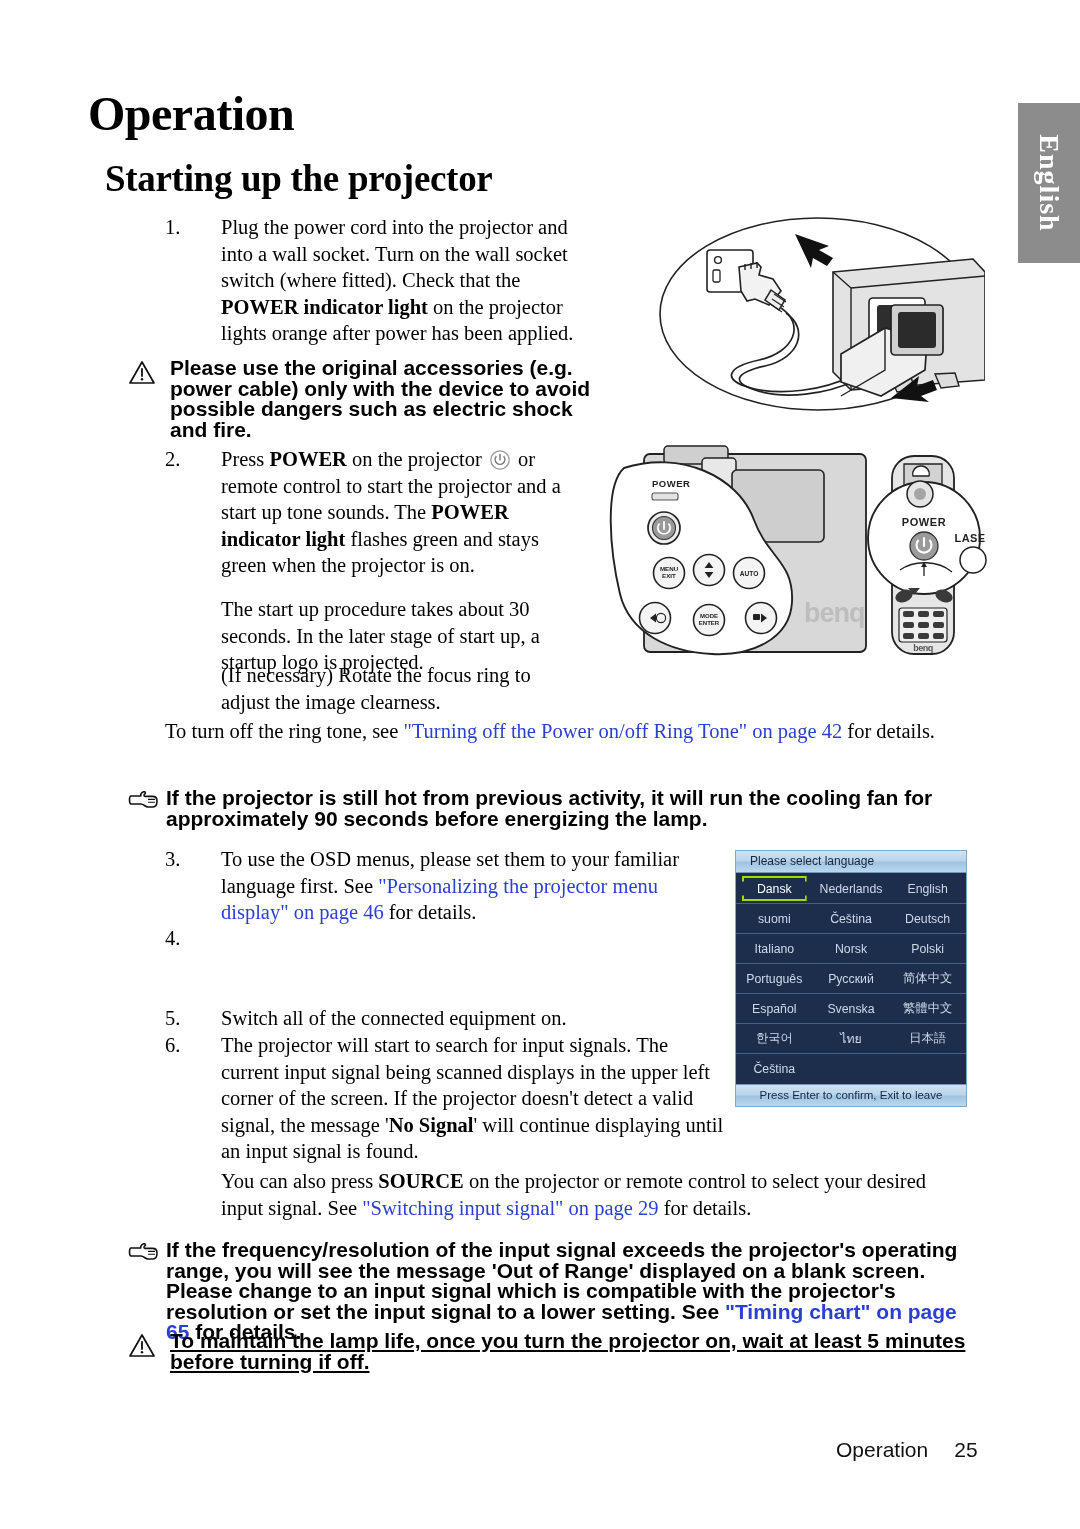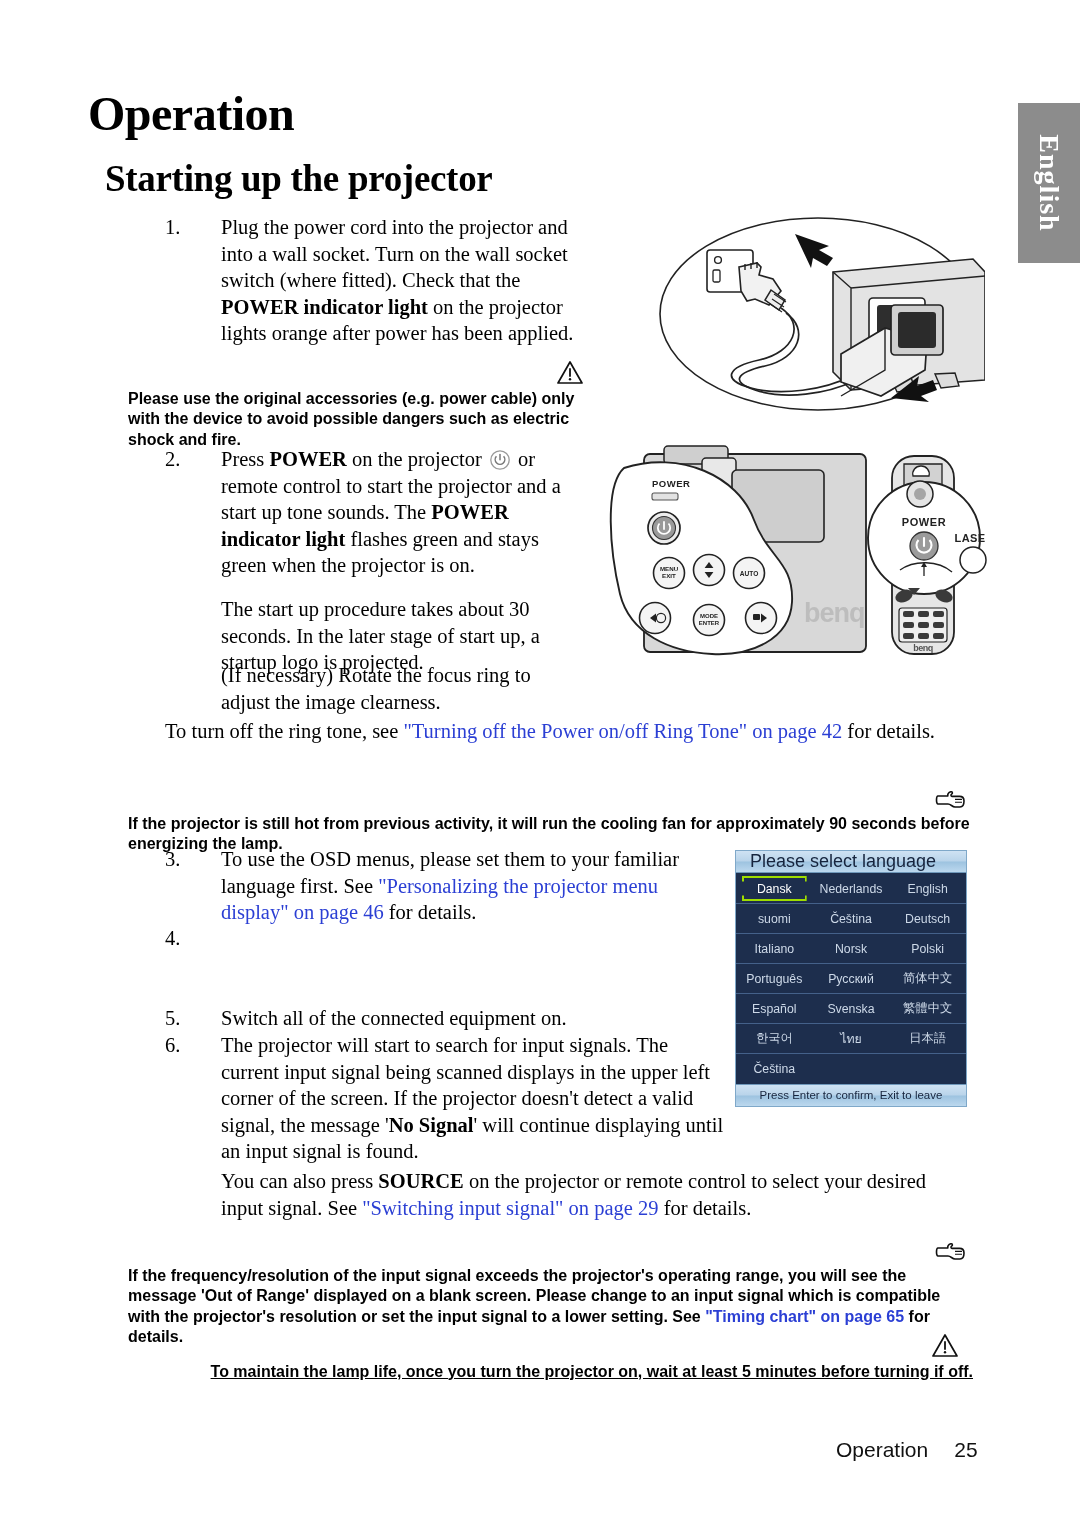--- a/index.html
+++ b/index.html
@@ -42,23 +42,23 @@
   .lnk{color:#2b3fd4;}
 
   .numitem{position:absolute;display:flex;}
   .num{width:56px;flex:none;text-align:left;}
   .txt{display:block;}
 
   .para{position:absolute;}
 
   
   .note{
-    position:absolute;display:flex;align-items:flex-end;
+    position:absolute;display:flex;align-items:flex-start;
     font-family:"Liberation Sans",sans-serif;font-weight:bold;
-    font-size:16px;line-height:20.5px;flex-direction:column;
+    font-size:21px;line-height:20.5px;
   }
   .note .glyph{flex:none;width:42px;}
   .note .ntext{display:block;}
 
   .hand{
     display:inline-block;width:30px;height:20px;position:relative;top:2px;
   }
   .warn{
     display:inline-block;width:28px;height:25px;position:relative;top:2px;
   }
@@ -70,21 +70,21 @@
 
   
   .osd{
     position:absolute;left:735px;top:850px;width:232px;
     border:1px solid #7fa8c9;background:#1d2e4d;
     font-family:"Liberation Sans",sans-serif;
     box-sizing:border-box;
   }
   .osd-title{
     height:21px;line-height:21px;padding-left:14px;
-    font-size:18px;color:#16243d;
+    font-size:12px;color:#16243d;
     background:linear-gradient(to bottom,#cfe2f3 0%,#b9d4ea 48%,#9dc3e0 52%,#bcd8ee 100%);
     border-bottom:1px solid #6f98bb;
   }
   .osd-grid{display:flex;flex-wrap:wrap;padding:1px 0 0 0;}
   .osd-cell{
     width:33.333%;box-sizing:border-box;height:30px;
     display:flex;align-items:center;justify-content:center;
     font-size:12.3px;color:#cdd9e8;
     border-bottom:1px solid #3c5madeup;
     border-bottom:1px solid #44618a;

